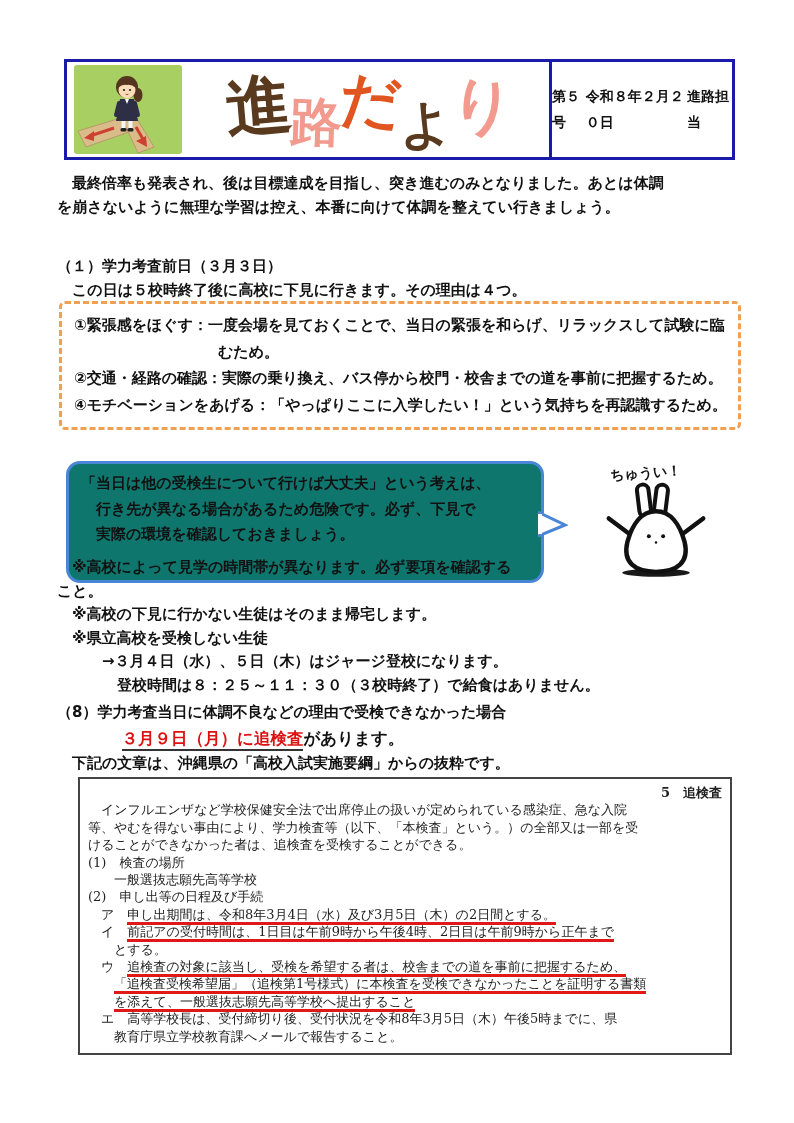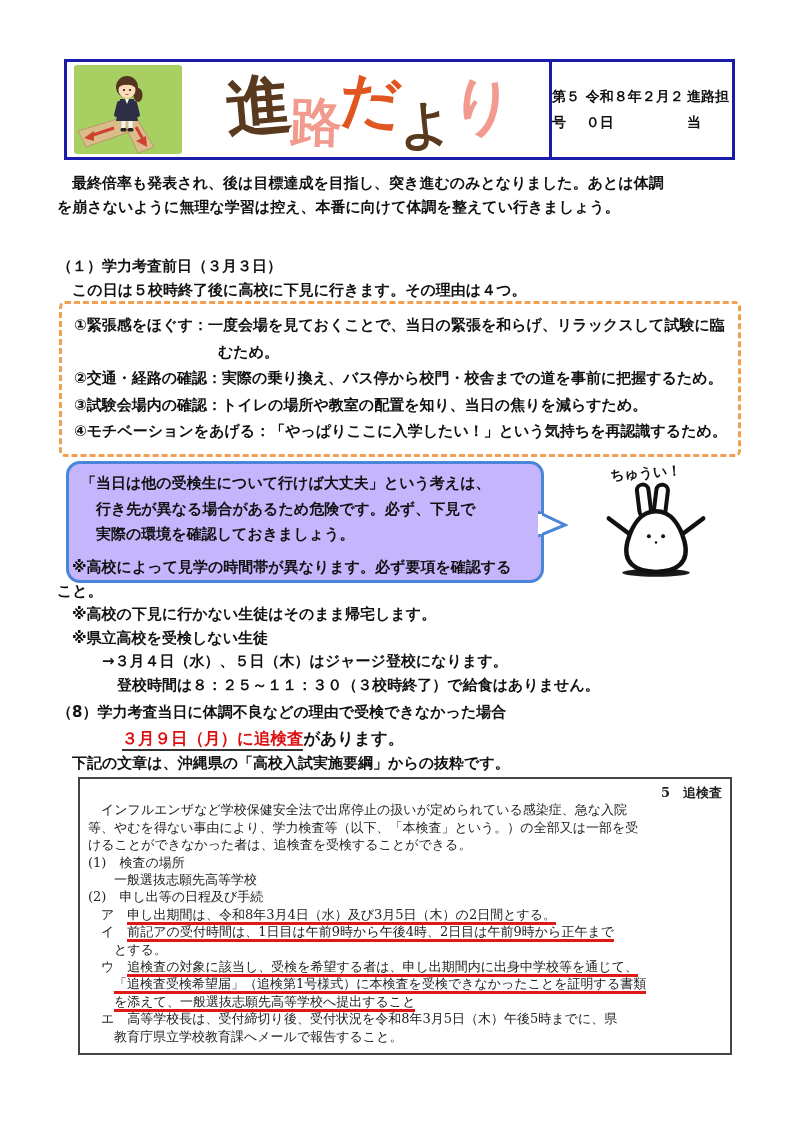--- a/index.html
+++ b/index.html
@@ -37,21 +37,21 @@
     border:3px dashed #f0a050; border-radius:6px; padding:8px 10px 9px 12px;
   }
   .orange-item {
     font-size:15px; font-weight:bold; line-height:26.5px;
     padding-left:9.6em; text-indent:-9.6em; white-space:normal;
   }
   
   .bubble-row { position:absolute; left:66px; top:461px; width:680px; display:flex; }
   .bubble {
     width:478px; border:3px solid #4a86d8; border-radius:14px;
-    padding:7px 10px 7px 12px; position:relative; background:#c4b5fd;
+    padding:7px 10px 7px 12px; position:relative; background:#0f766e;
   }
   .bubble .gtext { line-height:25.5px; }
   .bubble-tail { position:absolute; right:-27px; top:46px; }
   .mascot { margin-left:52px; width:130px; }
   .mascot-label { font-size:14px; font-weight:bold; margin:2px 0 0 14px; transform:rotate(-4deg); }
   
   .notes { position:absolute; left:57px; top:556px; width:690px; }
   
   .sec2 { position:absolute; left:57px; top:701px; width:690px; }
   .highlight-line { font-size:16.5px; font-weight:bold; line-height:27px; }
@@ -119,21 +119,20 @@
     <div class="gtext">　最終倍率も発表され、後は目標達成を目指し、突き進むのみとなりました。あとは体調
 を崩さないように無理な学習は控え、本番に向けて体調を整えてい行きましょう。</div>
   </div>
 
   <div class="sec1head gtext">（１）学力考査前日（３月３日）</div>
   <div class="sec1lead gtext">　この日は５校時終了後に高校に下見に行きます。その理由は４つ。</div>
 
   <div class="orange-box">
     <div class="orange-item">①緊張感をほぐす：一度会場を見ておくことで、当日の緊張を和らげ、リラックスして試験に臨むため。</div>
     <div class="orange-item">②交通・経路の確認：実際の乗り換え、バス停から校門・校舎までの道を事前に把握するため。</div>
-    <div class="orange-item">③試験会場内の確認：トイレの場所や教室の配置を知り、当日の焦りを減らすため。</div>
     <div class="orange-item">④モチベーションをあげる：「やっぱりここに入学したい！」という気持ちを再認識するため。</div>
   </div>
 
   <div class="bubble-row">
     <div class="bubble">
       <div class="gtext">「当日は他の受検生について行けば大丈夫」という考えは、
 　行き先が異なる場合があるため危険です。必ず、下見で
 　実際の環境を確認しておきましょう。</div>
       <svg class="bubble-tail" width="30" height="28" viewBox="0 0 30 28">
         <polygon points="0,2 27,15 0,26" fill="#ffffff"></polygon>
@@ -176,20 +175,20 @@
     <div class="x-line x-head">5　追検査</div>
     <div class="x-line">　インフルエンザなど学校保健安全法で出席停止の扱いが定められている感染症、急な入院</div>
     <div class="x-line">等、やむを得ない事由により、学力検査等（以下、「本検査」という。）の全部又は一部を受</div>
     <div class="x-line">けることができなかった者は、追検査を受検することができる。</div>
     <div class="x-line">(1)　検査の場所</div>
     <div class="x-line">　　一般選抜志願先高等学校</div>
     <div class="x-line">(2)　申し出等の日程及び手続</div>
     <div class="x-line"><span>　ア　</span><span class="redline">申し出期間は、令和8年3月4日（水）及び3月5日（木）の2日間とする。</span></div>
     <div class="x-line"><span>　イ　</span><span class="redline">前記アの受付時間は、1日目は午前9時から午後4時、2日目は午前9時から正午まで</span></div>
     <div class="x-line">　　とする。</div>
-    <div class="x-line"><span>　ウ　</span><span class="redline">追検査の対象に該当し、受検を希望する者は、申し出期間内に出身中学校等を通じて、</span></div>
+    <div class="x-line"><span>　ウ　</span><span class="redline">追検査の対象に該当し、受検を希望する者は、校舎までの道を事前に把握するため、</span></div>
     <div class="x-line"><span>　　</span><span class="redline">「追検査受検希望届」（追検第1号様式）に本検査を受検できなかったことを証明する書類</span></div>
     <div class="x-line"><span>　　</span><span class="redline">を添えて、一般選抜志願先高等学校へ提出すること</span></div>
     <div class="x-line">　エ　高等学校長は、受付締切り後、受付状況を令和8年3月5日（木）午後5時までに、県</div>
     <div class="x-line">　　教育庁県立学校教育課へメールで報告すること。</div>
   </div>
 
 </div>
 
 </body></html>

